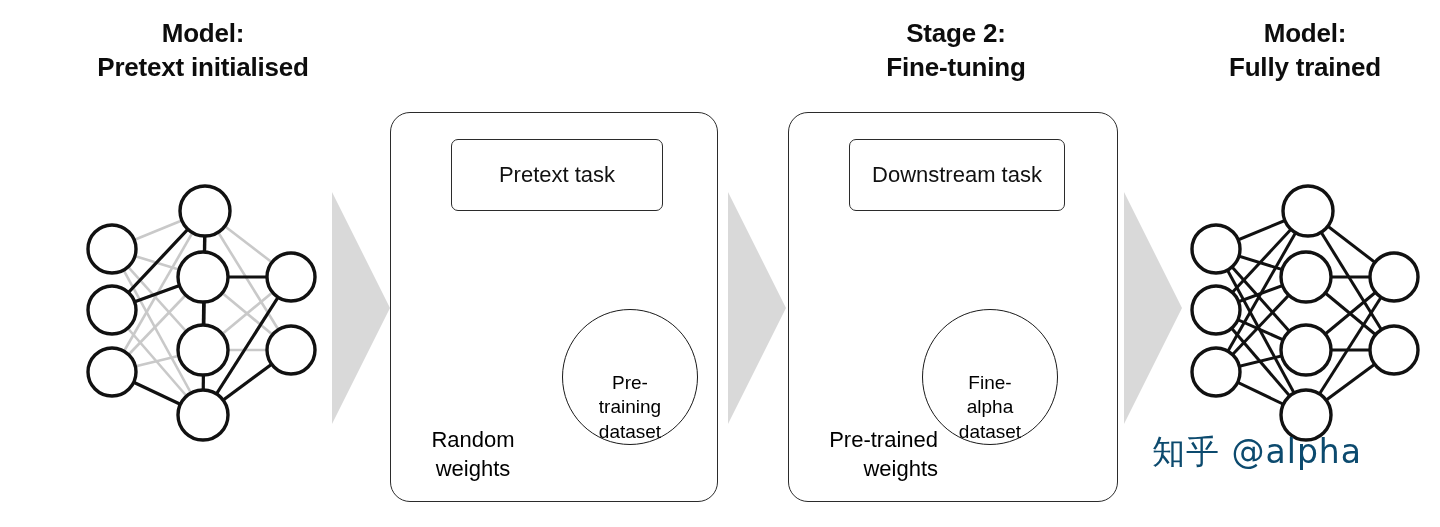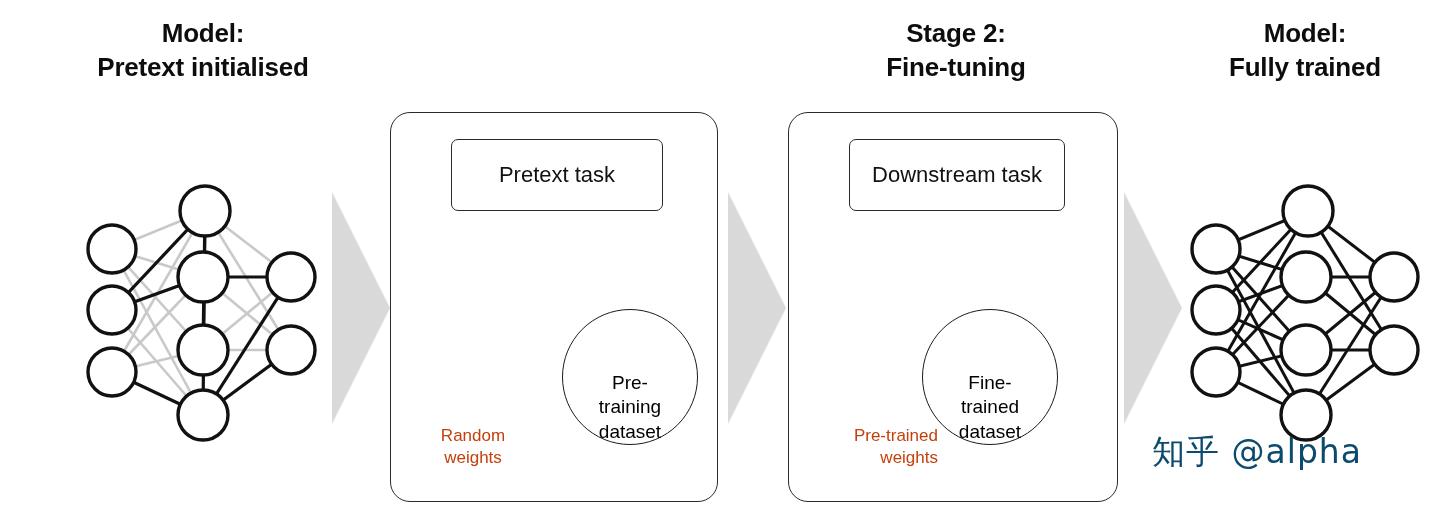--- a/index.html
+++ b/index.html
@@ -73,23 +73,23 @@
     color: #000000;
   }
   #dataset-circle-pretraining { left: 562px; top: 309px; width: 136px; height: 136px; }
   #dataset-circle-finetuning  { left: 922px; top: 309px; width: 136px; height: 136px; }
   .dataset-circle span { display: block; }
 
   
   .weights-caption {
     position: absolute;
     text-align: center;
-    font-size: 17px;
+    font-size: 22px;
     line-height: 1.32;
-    color: #c2410c;
+    color: #000000;
   }
   #caption-random-weights   { left: 412px; top: 425px; width: 122px; }
   #caption-pretrained-weights { left: 806px; top: 425px; width: 132px; text-align: right; }
   .weights-caption span { display: block; }
 
   
   .svg-layer {
     position: absolute;
     left: 0; top: 0;
     width: 1440px; height: 527px;
@@ -319,21 +319,21 @@
     <div>
       <span>Pre-</span>
       <span>training</span>
       <span>dataset</span>
     </div>
   </div>
 
   <div class="dataset-circle" id="dataset-circle-finetuning">
     <div>
       <span>Fine-</span>
-      <span>trained</span>
+      <span>alpha</span>
       <span>dataset</span>
     </div>
   </div>
 
   <div class="weights-caption" id="caption-random-weights">
     <span>Random</span>
     <span>weights</span>
   </div>
 
   <div class="weights-caption" id="caption-pretrained-weights">

